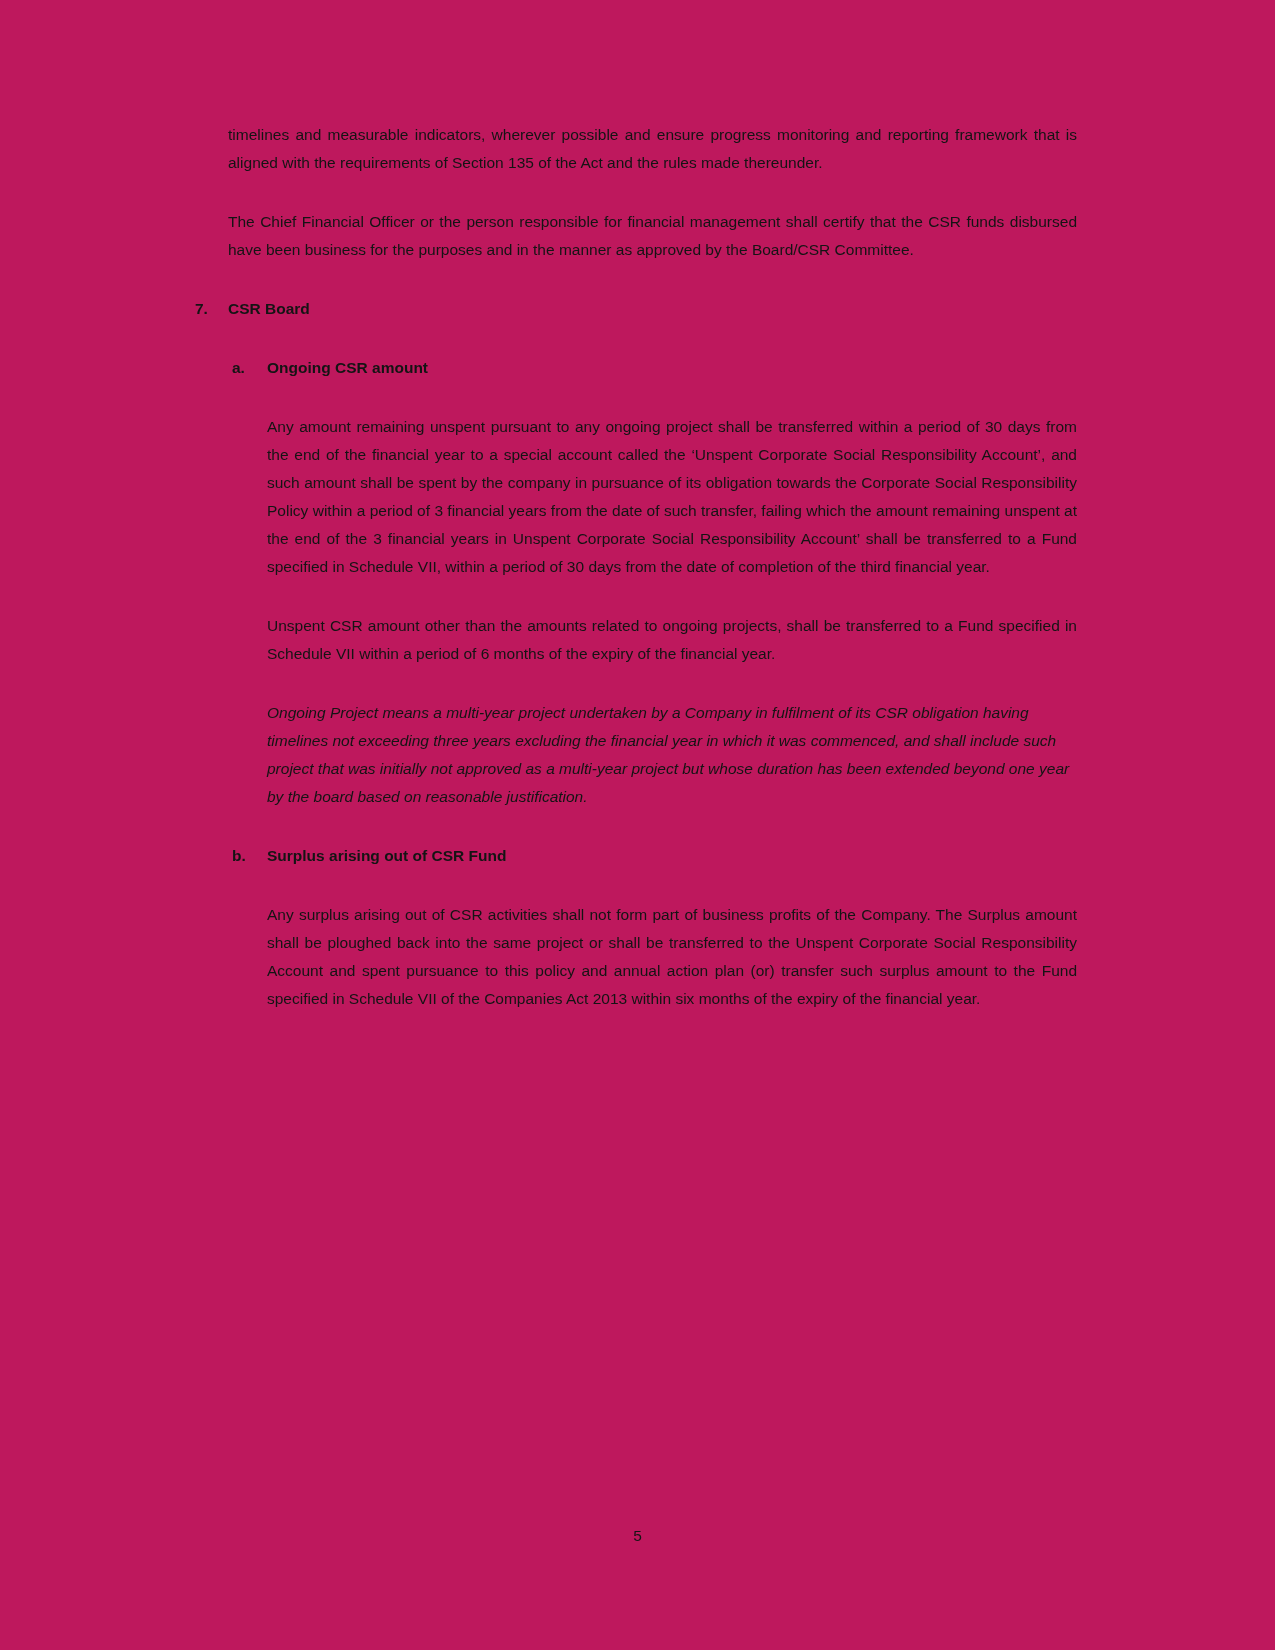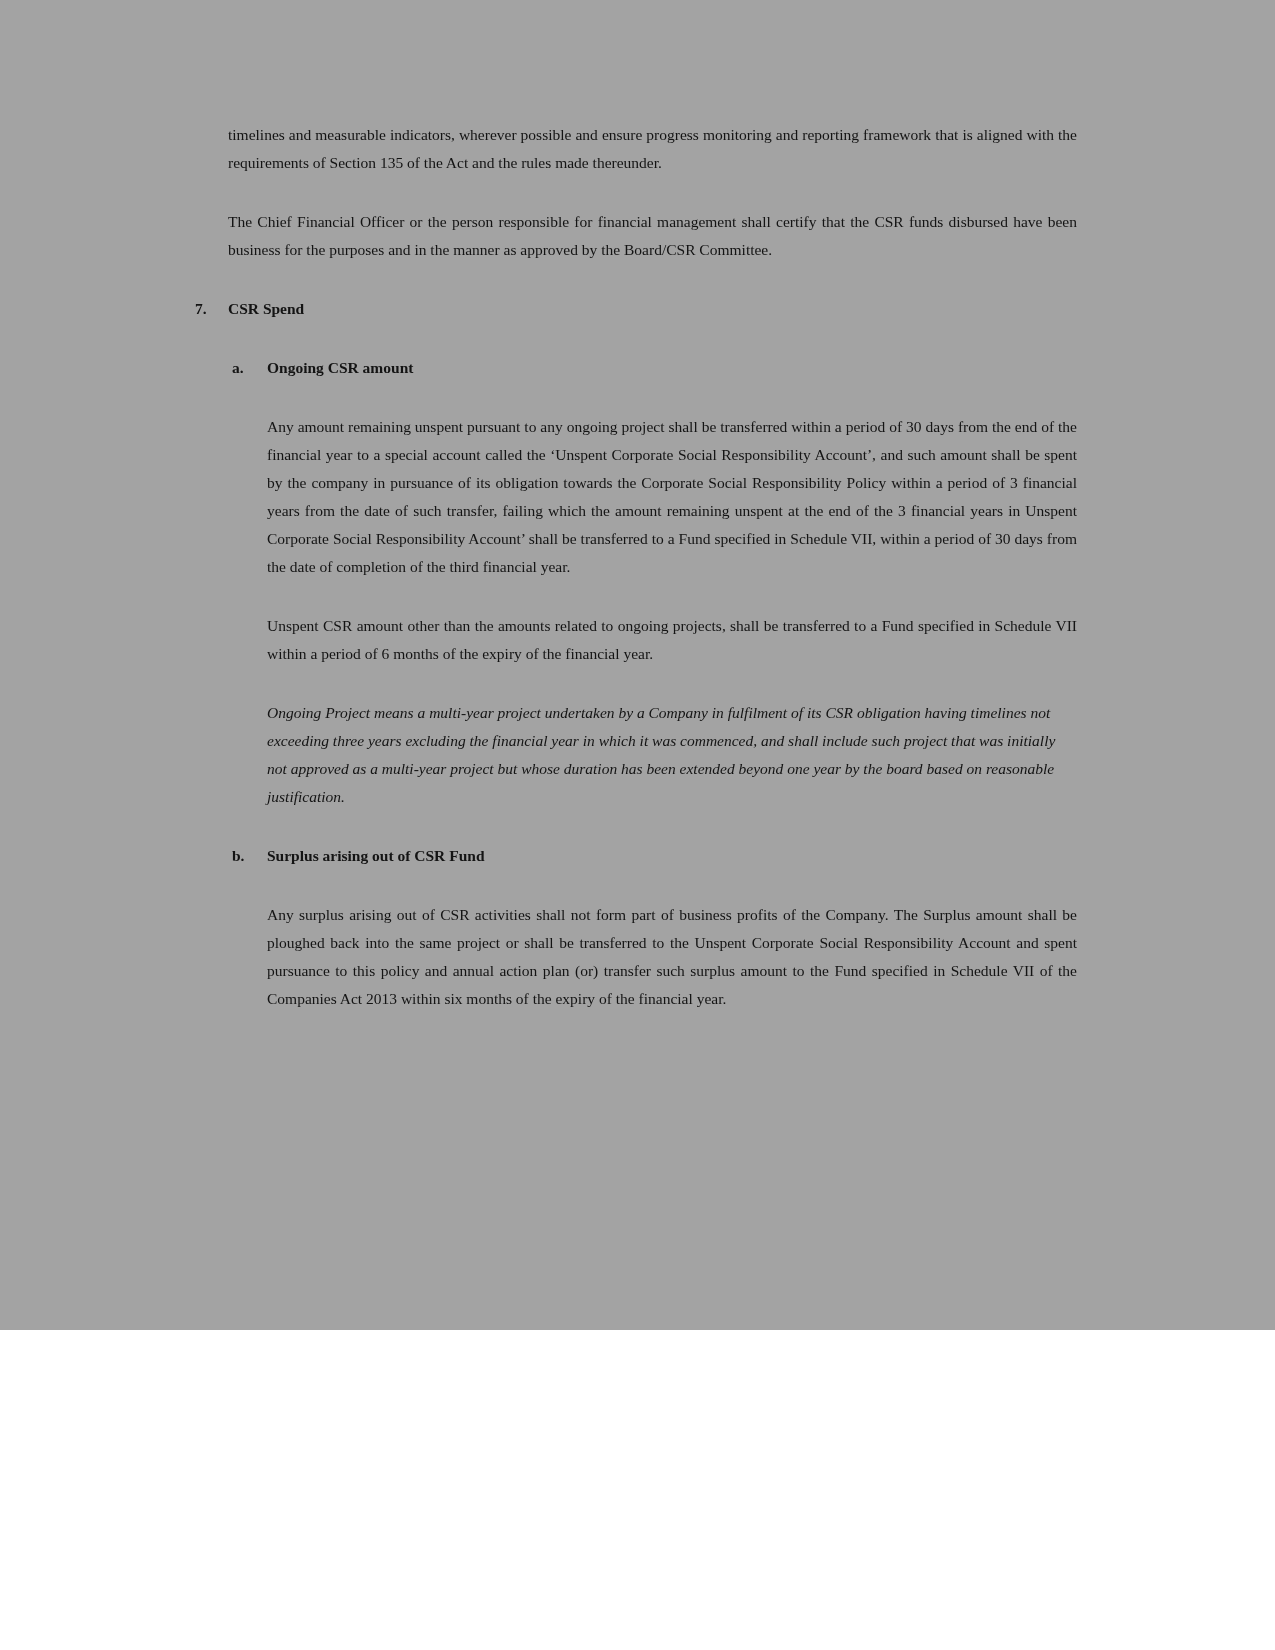--- a/index.html
+++ b/index.html
@@ -1,23 +1,23 @@
 <!DOCTYPE html>
 <html><head>
 <meta charset="utf-8">
 <style>
   * { margin: 0; padding: 0; box-sizing: border-box; }
   html, body { background: #ffffff; }
   .page {
     position: relative;
     width: 1275px;
-    height: 1330px;
+    height: 1650px;
     margin: 0 auto;
-    background: #a3a3a3;
-    font-family: Liberation Serif, serif;
+    background: #be185d;
+    font-family: Liberation Sans, sans-serif;
     color: #141414;
   }
   .content {
     position: absolute;
     left: 228px;
     right: 198px;
     top: 121px;
     font-size: 15.5px;
     line-height: 28px;
   }
@@ -49,21 +49,21 @@
 
 <div class="page">
   <div class="content">
 
     <p class="block justify">timelines and measurable indicators, wherever possible and ensure progress monitoring and reporting framework that is aligned with the requirements of Section 135 of the Act and the rules made thereunder.</p>
 
     <p class="block justify">The Chief Financial Officer or the person responsible for financial management shall certify that the CSR funds disbursed have been business for the purposes and in the manner as approved by the Board/CSR Committee.</p>
 
     <div class="heading h1">
       <span class="num">7.</span>
-      <span>CSR Spend</span>
+      <span>CSR Board</span>
     </div>
 
 
     <div class="heading h2 indent2">
       <span class="num">a.</span>
       <span>Ongoing CSR amount</span>
     </div>
 
     <p class="block justify indent2">Any amount remaining unspent pursuant to any ongoing project shall be transferred within a period of 30 days from the end of the financial year to a special account called the ‘Unspent Corporate Social Responsibility Account’, and such amount shall be spent by the company in pursuance of its obligation towards the Corporate Social Responsibility Policy within a period of 3 financial years from the date of such transfer, failing which the amount remaining unspent at the end of the 3 financial years in Unspent Corporate Social Responsibility Account’ shall be transferred to a Fund specified in Schedule VII, within a period of 30 days from the date of completion of the third financial year.</p>
 

